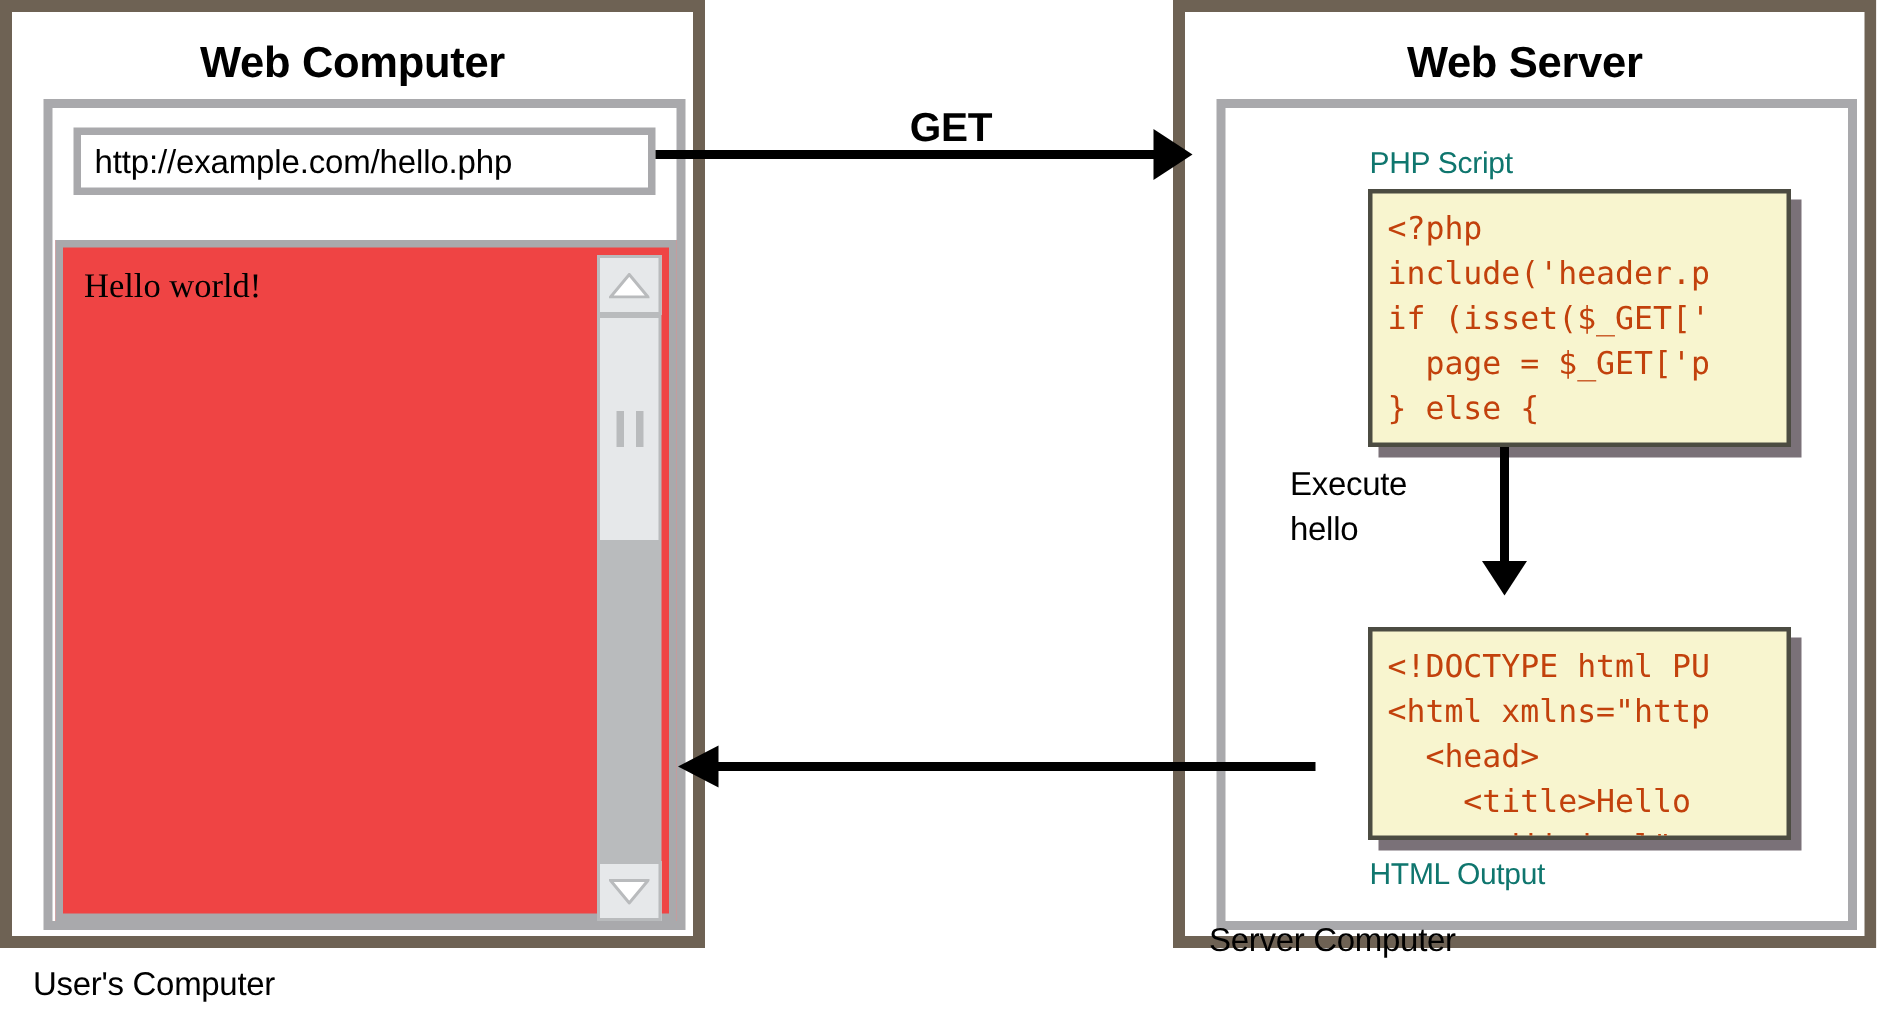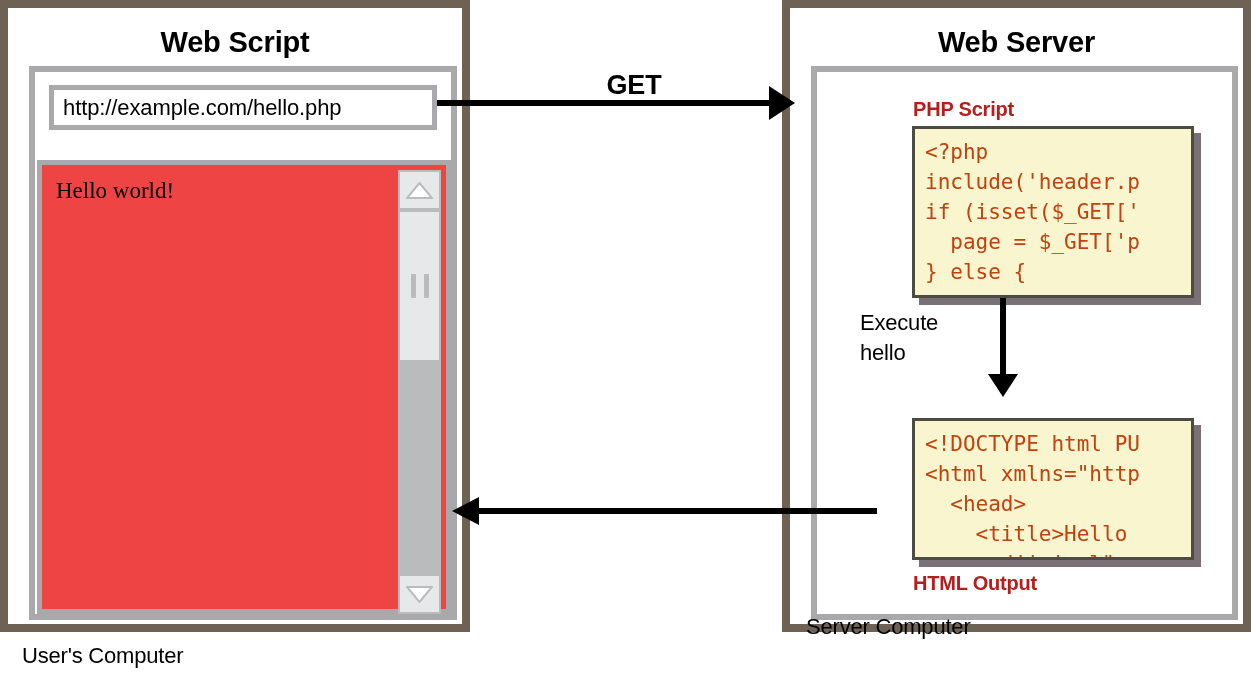--- a/index.html
+++ b/index.html
@@ -129,22 +129,22 @@
     position:absolute;
     left:21px; top:58px;
     width:427px; height:554px;
     border:6px solid #a9a9ac;
     background:#ffffff;
     box-sizing:border-box;
   }
   .code-label{
     position:absolute;
     font-size:20px;
-    font-weight:bold;
-    color:#b91c1c;
+    font-weight:normal;
+    color:#0f766e;
     white-space:nowrap;
     letter-spacing:-0.2px;
   }
   #php-label{ left:96px; top:26px; }
   #html-label{ left:96px; top:500px; }
 
   .code-box{
     position:absolute;
     background:#f8f5cf;
     border:3px solid #4c4c42;
@@ -194,21 +194,21 @@
     color:#000000;
     letter-spacing:-0.2px;
   }
 </style>
 </head>
 <body>
 
 <div id="stage">
 
   <div id="browser-box" class="computer-box">
-    <div id="browser-title" class="computer-title">Web Script</div>
+    <div id="browser-title" class="computer-title">Web Computer</div>
 
     <div id="browser-chrome">
 
       <div id="url-bar">
         <div id="url-text" title="http://example.com/hello.php">http://example.com/hello.php</div>
       </div>
 
       <div id="viewport-frame">
         <div id="page-content">Hello world!</div>
 

